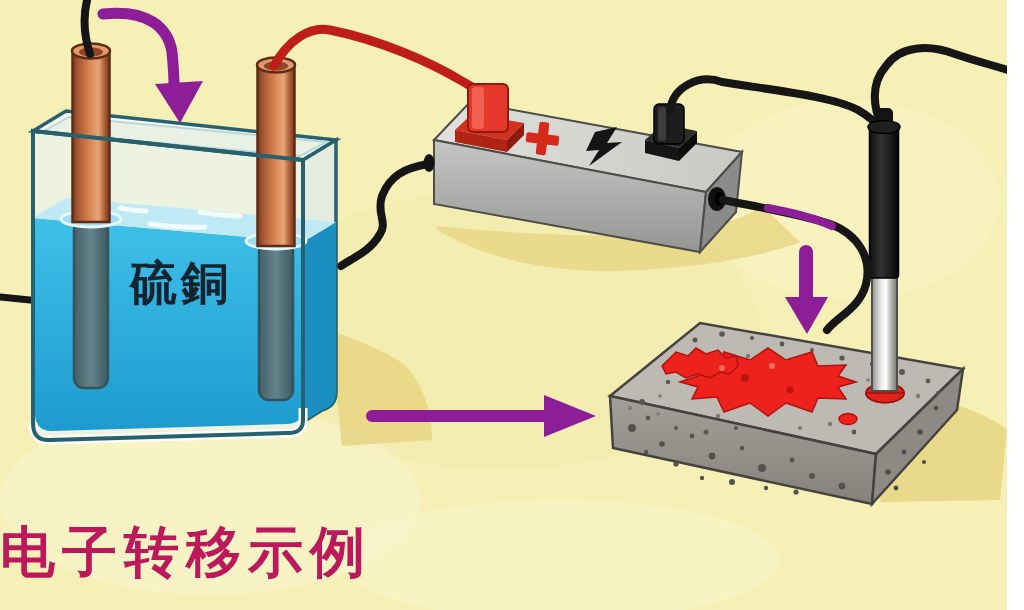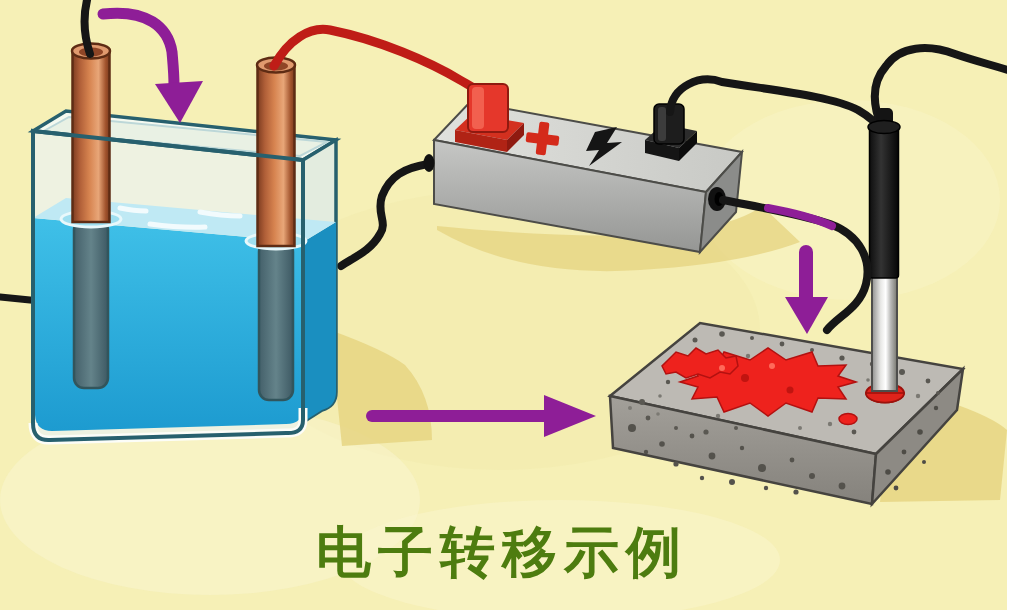--- a/index.html
+++ b/index.html
@@ -1,22 +1,22 @@
 <!DOCTYPE html>
 <html><head>
 <meta charset="utf-8">
 <style>
   html,body{margin:0;padding:0;background:#ffffff;}
   #stage{position:relative;width:1024px;height:610px;overflow:hidden;
          font-family:"Liberation Serif","DejaVu Serif",serif;}
   #stage svg{position:absolute;left:0;top:0;}
   .overlay-text{position:absolute;color:#15212b;user-select:none;}
   #solution-label{left:130px;top:252px;font-size:47px;font-weight:600;letter-spacing:4px;color:#122430;}
-  #caption{left:0;right:20px;top:516px;text-align:center;font-size:55px;font-weight:600;
-           letter-spacing:7px;color:#4d7c0f;}
+  #caption{left:0;right:20px;top:516px;font-size:55px;font-weight:600;
+           letter-spacing:7px;color:#be185d;}
   .wire{fill:none;stroke:#161616;stroke-linecap:round;}
   .arrow-stroke{fill:none;stroke:#8e1e97;stroke-linecap:round;}
   .outline{stroke:#27606e;}
 </style>
 </head>
 <body>
 
 <div id="stage">
 <svg width="1024" height="610" viewBox="0 0 1024 610">
   <defs>
@@ -268,14 +268,15 @@
   <path d="M768,208 C790,212 812,217 832,226" fill="none" stroke="#8e1e97" stroke-width="8" stroke-linecap="round"></path>
 
   <g>
     <rect x="876" y="108" width="17" height="18" rx="5" fill="#141414"></rect>
     <ellipse cx="884" cy="127" rx="16" ry="6.5" fill="#1f1f1f" stroke="#000" stroke-width="1.5"></ellipse>
   </g>
 
   <rect x="1007" y="0" width="17" height="610" fill="#ffffff"></rect>
 </svg>
 
+<div id="solution-label" class="overlay-text">硫銅</div>
 <div id="caption" class="overlay-text">电子转移示例</div>
 </div>
 
 </body></html>

